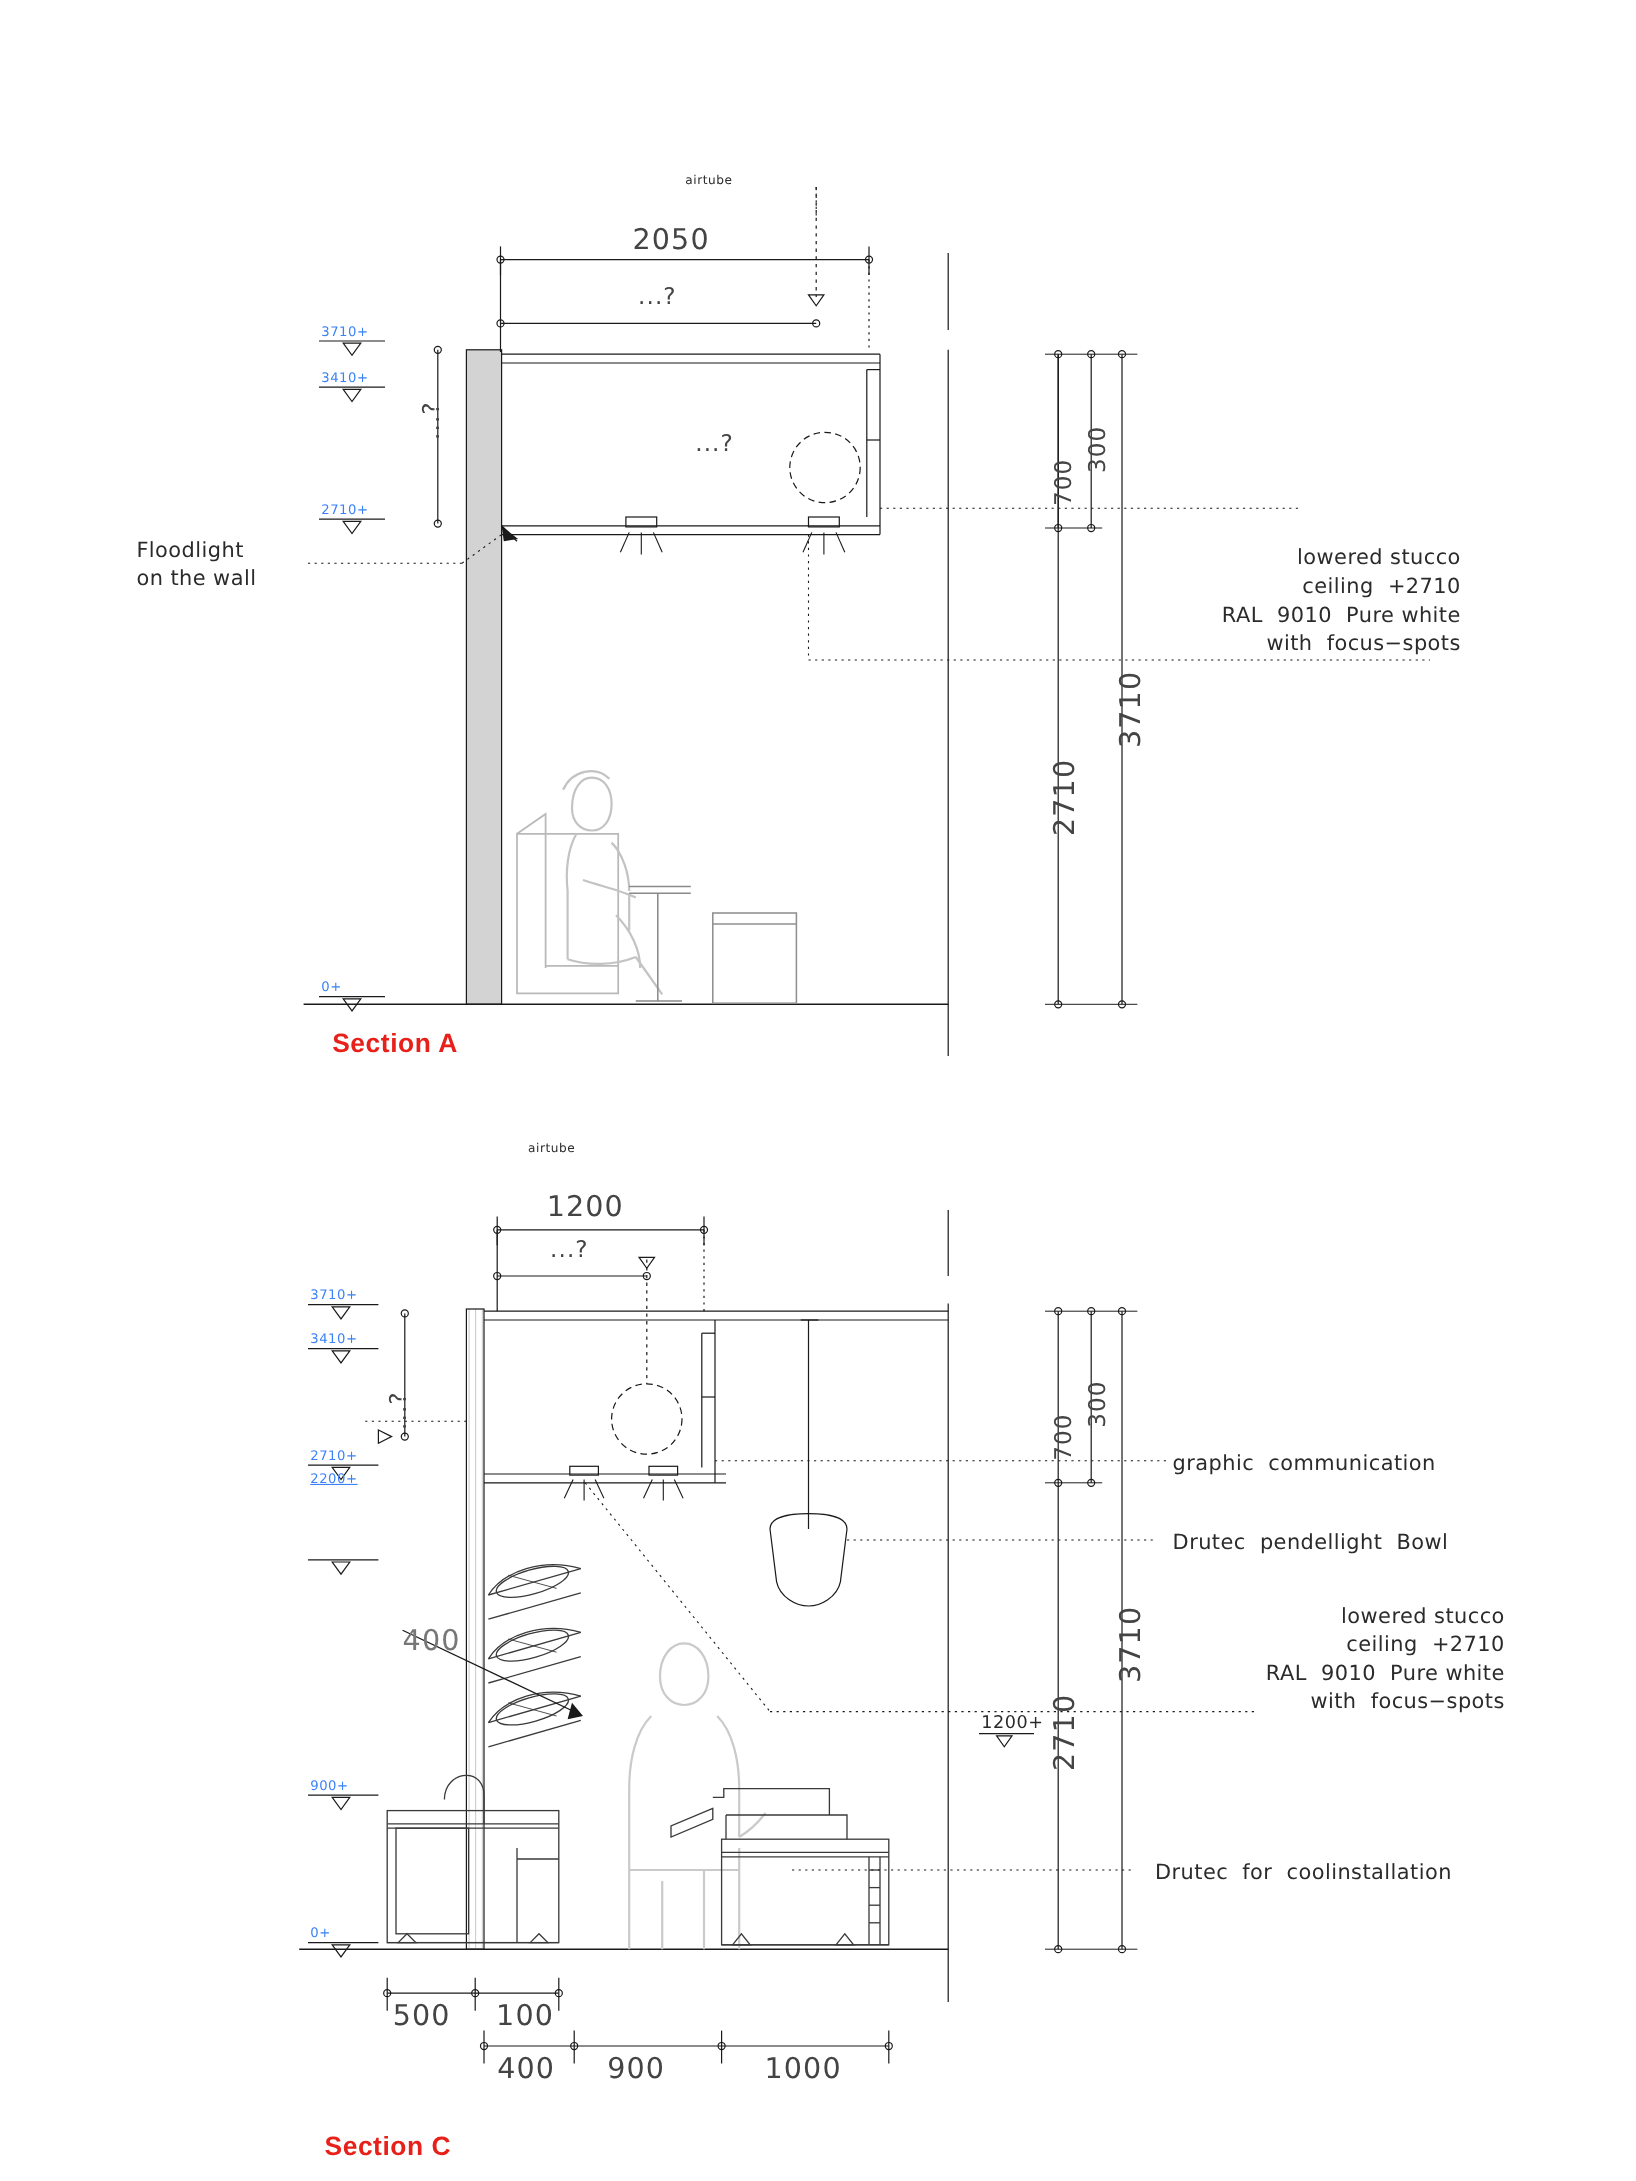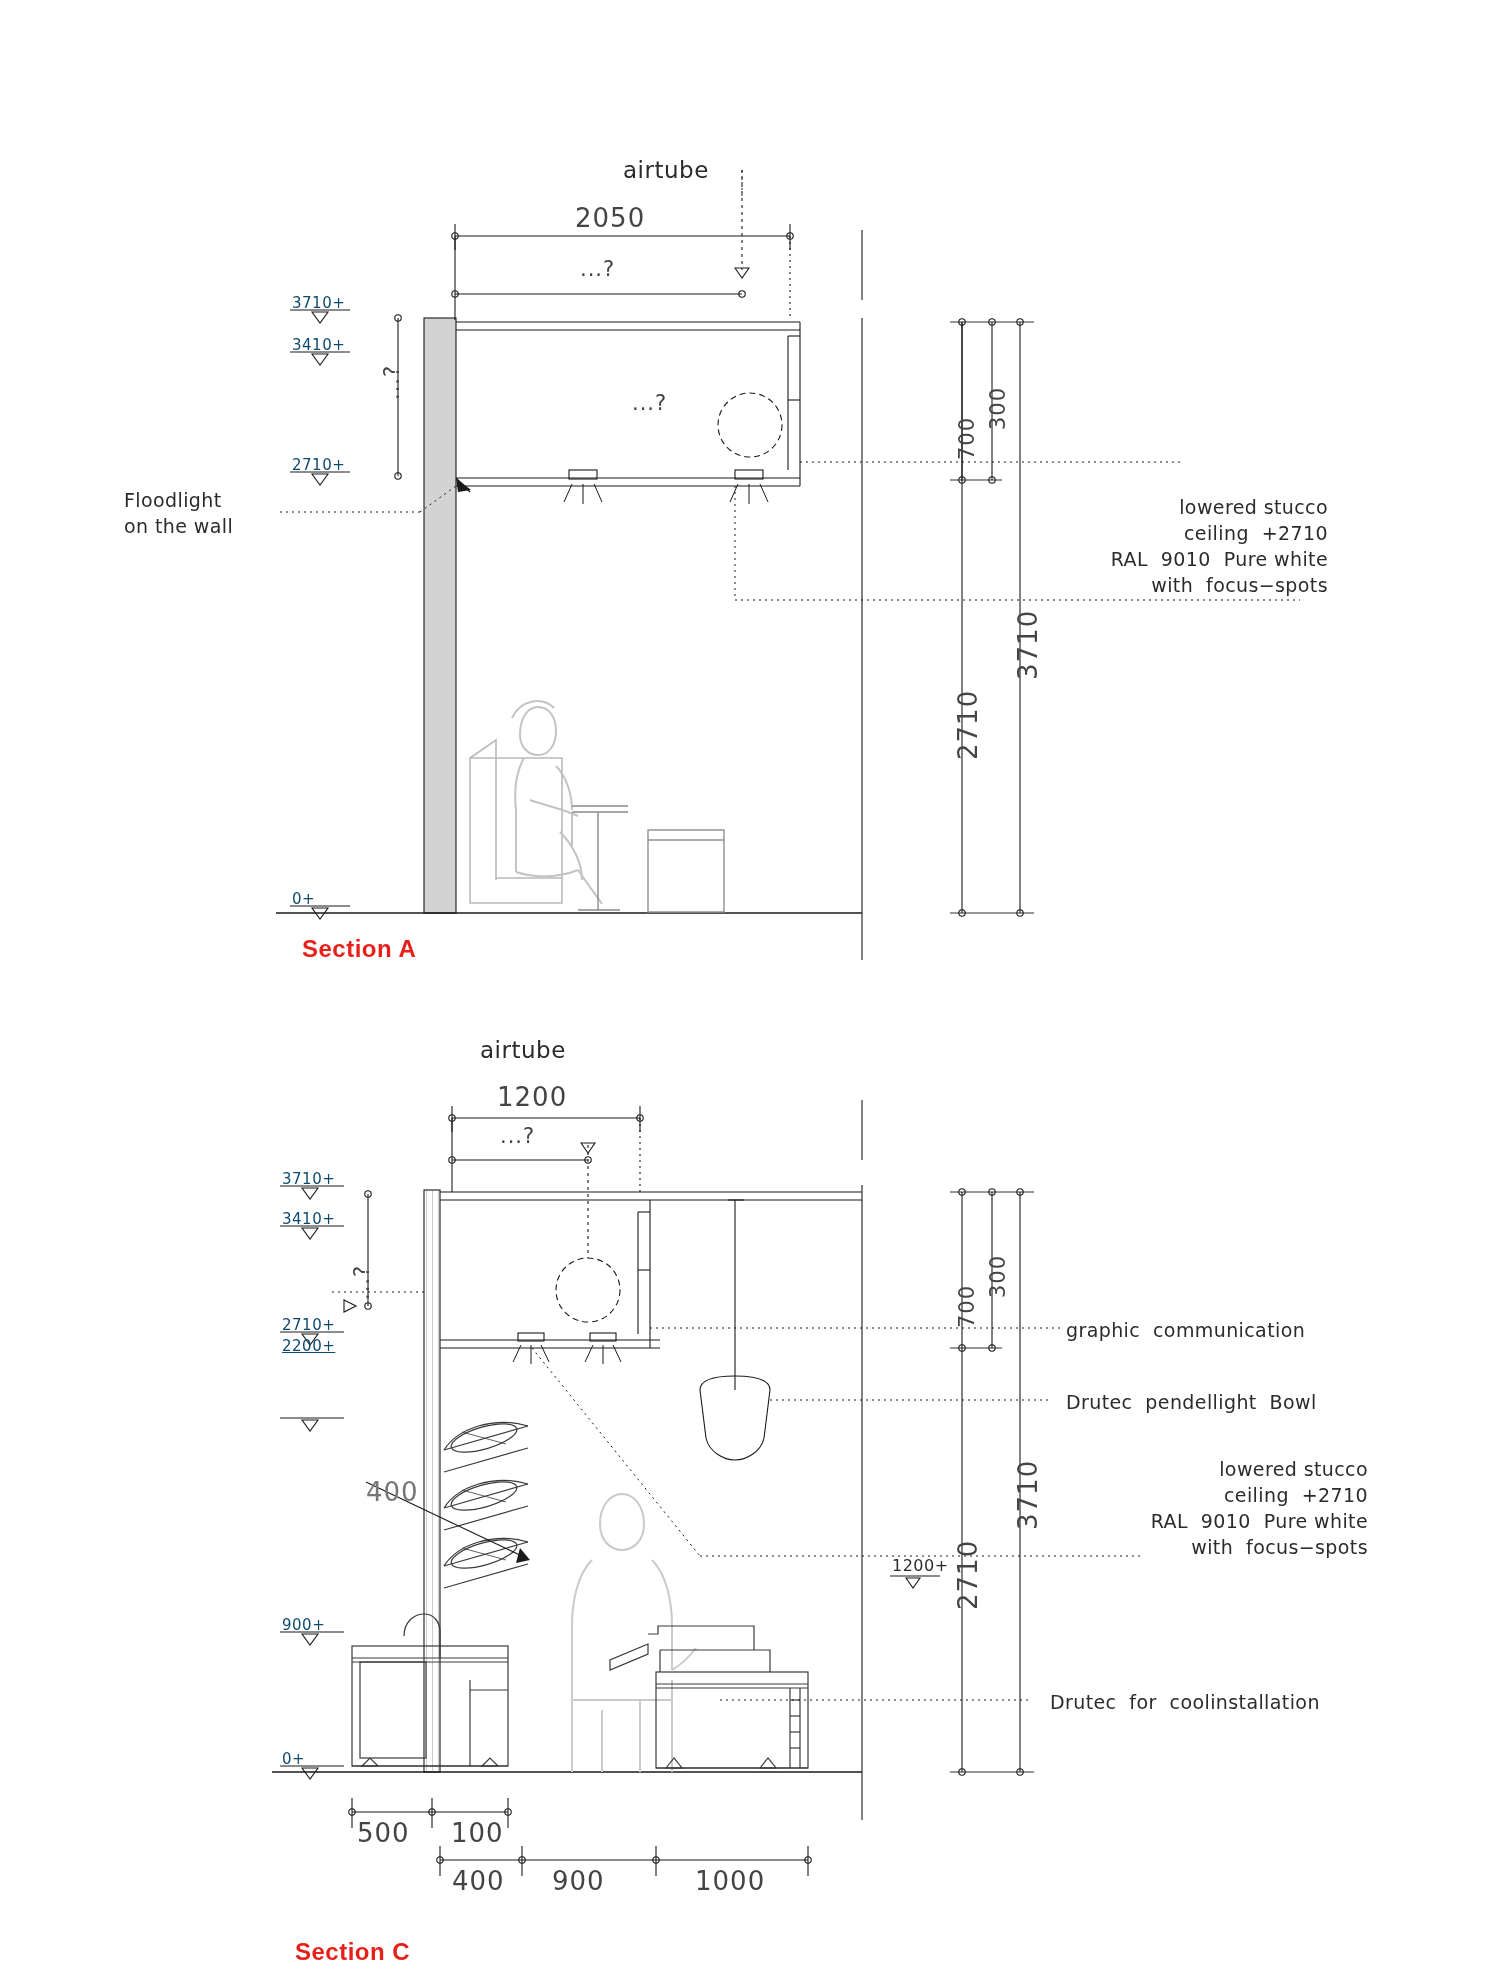--- a/index.html
+++ b/index.html
@@ -28,25 +28,25 @@
     height: 1983px;
   }
   .lbl {
     position: absolute;
     font-family: "DejaVu Sans", sans-serif;
     font-size: 19px;
     color: #2b2b2b;
     white-space: pre;
     letter-spacing: 0.5px;
   }
-  .lbl.small { font-size: 23px; }
+  .lbl.small { font-size: 11px; }
   .lbl.tiny { font-size: 16px; }
   .lbl.dim  { font-size: 26px; color: #444; letter-spacing: 1px; }
   .lbl.dimsm{ font-size: 21px; color: #444; letter-spacing: 1px; }
-  .lbl.lvl  { font-size: 15px; color: #0c4a6e; text-align: right; }
+  .lbl.lvl  { font-size: 12px; color: #3b82f6; text-align: right; }
   .lbl.sect {
     font-size: 24px;
     color: #e8201a;
     font-weight: bold;
     font-family: "Liberation Sans", sans-serif;
     letter-spacing: 0.5px;
   }
   .rot90 {
     transform: rotate(-90deg);
     transform-origin: left top;

